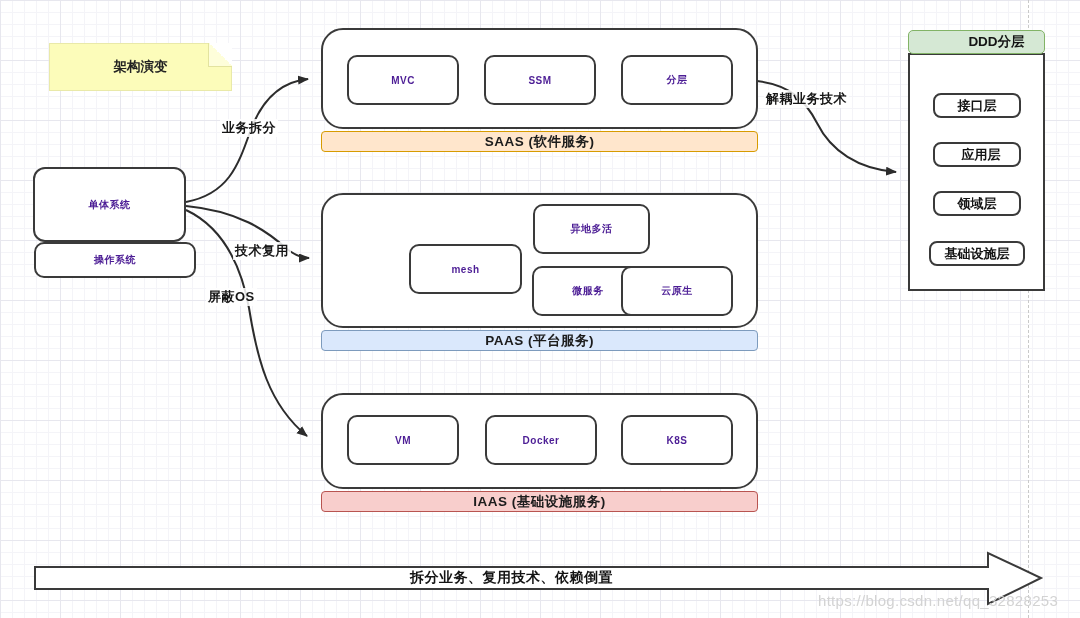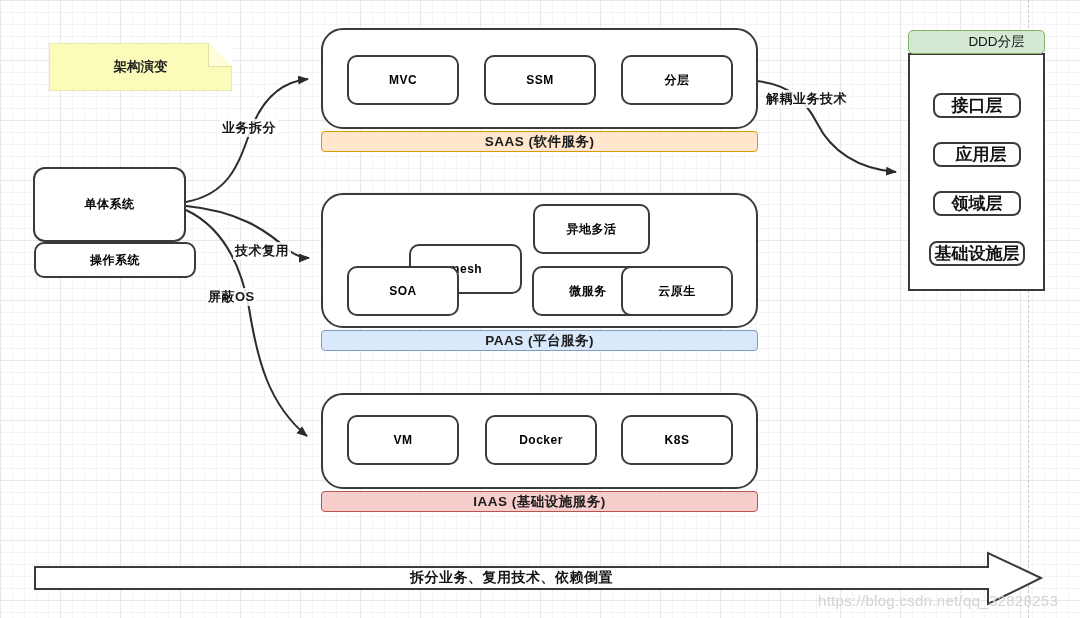--- a/index.html
+++ b/index.html
@@ -11,40 +11,40 @@
       linear-gradient(#e7e7ee 1px, transparent 1px),
       linear-gradient(90deg,#e7e7ee 1px, transparent 1px),
       linear-gradient(#f4f4f8 1px, transparent 1px),
       linear-gradient(90deg,#f4f4f8 1px, transparent 1px);
     background-size:60px 60px,60px 60px,12px 12px,12px 12px;
   }
   .abs{position:absolute;box-sizing:border-box;}
   .shape{
     background:#fff;border:2px solid #3a3a3a;border-radius:10px;
     display:flex;align-items:center;justify-content:center;
-    font-weight:bold;font-size:12px;color:#000000;z-index:2;letter-spacing:.5px;
+    font-weight:bold;font-size:10px;color:#4c1d95;z-index:2;letter-spacing:.5px;
   }
   .container-big{border-radius:22px;z-index:1;}
   .banner{
     border-radius:4px;display:flex;align-items:center;justify-content:center;
     font-weight:bold;font-size:13.5px;color:#1c1c1c;z-index:2;letter-spacing:.5px;
   }
   .banner-saas{background:#ffe6cc;border:1.5px solid #d79b00;}
   .banner-paas{background:#dae8fc;border:1.5px solid #7d9bbd;}
   .banner-iaas{background:#f8cecc;border:1.5px solid #b85450;}
   .ddd-header{
     background:#d5e8d4;border:1.5px solid #82b366;border-radius:5px;
     display:flex;align-items:center;justify-content:center;
-    font-weight:normal;font-size:13.5px;color:#141414;z-index:3;padding-left:40px;
+    font-weight:bold;font-size:13.5px;color:#141414;z-index:3;padding-left:40px;
   }
   .ddd-rect{background:#fff;border:2px solid #3a3a3a;z-index:2;}
   .ddd-layer{
     background:#fff;border:2px solid #3a3a3a;border-radius:8px;
     display:flex;align-items:center;justify-content:center;
-    font-weight:bold;font-size:17px;color:#141414;z-index:3;
+    font-weight:bold;font-size:13px;color:#141414;z-index:3;
   }
   .note{
     background:#fcfcba;border:1px solid #e9e9a9;z-index:2;
     display:flex;align-items:center;justify-content:center;
     font-weight:bold;font-size:13.5px;color:#222;
   }
   .note-fold{
     position:absolute;top:-1px;right:-1px;width:23px;height:23px;
     background:linear-gradient(to bottom left,#ffffff 50%,#fefeda 50%);
     border-left:1px solid #e3e39f;border-bottom:1px solid #e3e39f;z-index:3;
@@ -115,23 +115,20 @@
   </div>
   <div class="abs banner banner-saas" style="left:321px;top:131px;width:437px;height:21px;">SAAS (软件服务)</div>
 
   <div class="abs shape container-big" style="left:321px;top:193px;width:437px;height:135px;"></div>
   <div class="abs shape" style="left:409px;top:204px;width:113px;height:50px;margin-top:40px;">
     <span>mesh</span>
   </div>
   <div class="abs shape" style="left:533px;top:204px;width:117px;height:50px;">
     <span>异地多活</span>
   </div>
-  <div class="abs shape" style="left:347px;top:266px;width:112px;height:50px;">
-    <span>SOA</span>
-  </div>
   <div class="abs shape" style="left:485px;top:266px;width:112px;height:50px;margin-left:47px;">
     <span>微服务</span>
   </div>
   <div class="abs shape" style="left:621px;top:266px;width:112px;height:50px;">
     <span>云原生</span>
   </div>
   <div class="abs banner banner-paas" style="left:321px;top:330px;width:437px;height:21px;">PAAS (平台服务)</div>
 
   <div class="abs shape container-big" style="left:321px;top:393px;width:437px;height:96px;"></div>
   <div class="abs shape" style="left:347px;top:415px;width:112px;height:50px;">

